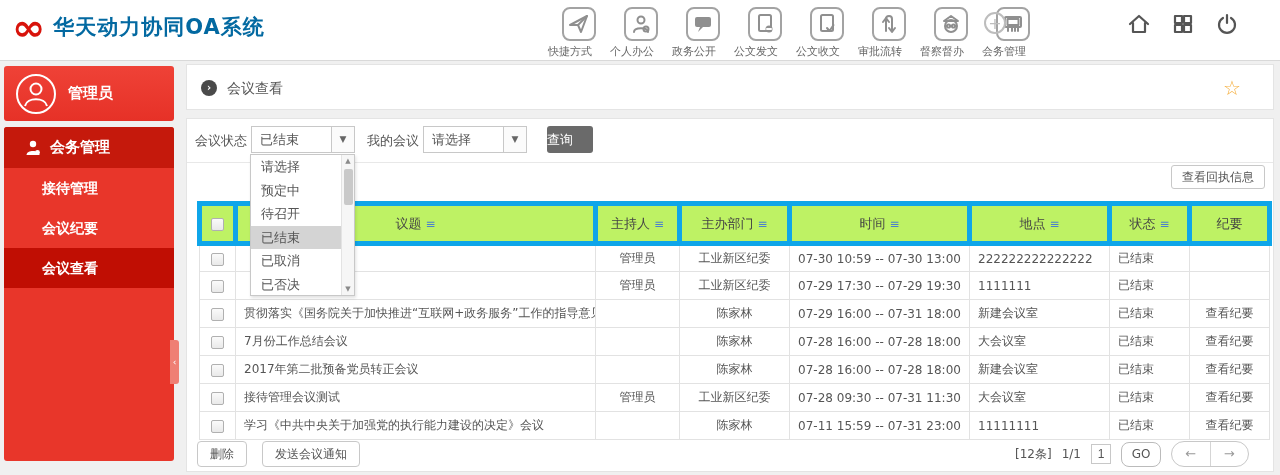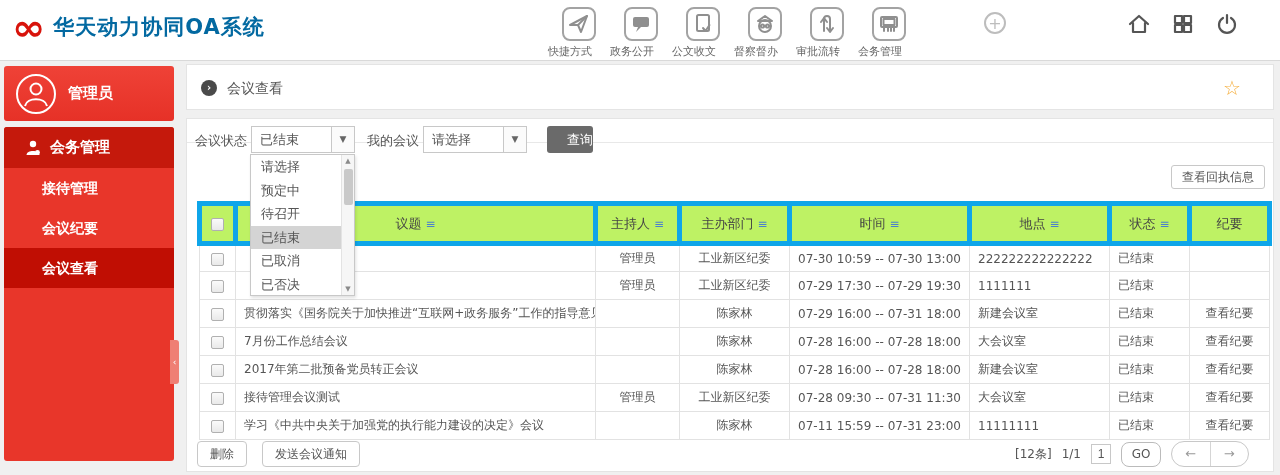--- a/index.html
+++ b/index.html
@@ -31,26 +31,26 @@
   .side-item.active { background:#c00e03; }
   .collapse-tab { position:absolute; left:170px; top:340px; width:9px; height:44px; background:#ef7f74; border-radius:0 3px 3px 0; color:#fff; font-size:9px; line-height:44px; text-align:center; cursor:pointer; }
 
   
   .title-card { position:absolute; left:186px; top:64px; width:1088px; height:46px; background:#fff; border:1px solid #e4e4e4; }
   .crumb-circle { position:absolute; left:14px; top:15px; width:16px; height:16px; background:#4a4a4a; border-radius:50%; color:#fff; font-size:10px; line-height:16px; text-align:center; font-weight:bold; }
   .page-title { position:absolute; left:40px; top:15px; font-size:14px; color:#555; }
   .fav-star { position:absolute; right:32px; top:11px; font-size:20px; color:#f5b041; cursor:pointer; }
 
   .content-card { position:absolute; left:186px; top:118px; width:1088px; height:354px; background:#fff; border:1px solid #e4e4e4; }
-  .filter-row { position:absolute; left:0; top:0; width:100%; height:24px; border-bottom:1px solid #e8e8e8; }
+  .filter-row { position:absolute; left:0; top:0; width:100%; height:44px; border-bottom:1px solid #e8e8e8; }
   .flabel { position:absolute; top:13px; font-size:13px; color:#555; }
   .combo { position:absolute; top:7px; height:27px; display:flex; cursor:pointer; }
   .combo-text { width:80px; border:1px solid #c8c8c8; border-right:none; background:#fff; font-size:13px; color:#555; line-height:25px; padding-left:8px; }
   .combo-btn { width:24px; border:1px solid #c8c8c8; background:#fbfbfb; color:#666; font-size:9px; text-align:center; line-height:25px; }
-  .btn-query { position:absolute; left:360px; top:7px; width:46px; height:27px; background:#6a6a6a; border-radius:3px; color:#fff; font-size:13px; text-align:right; line-height:27px; cursor:pointer; }
+  .btn-query { position:absolute; left:360px; top:7px; width:46px; height:27px; background:#6a6a6a; border-radius:3px; color:#fff; font-size:13px; text-align:left; line-height:27px; cursor:pointer; }
   .receipt-btn { position:absolute; right:8px; top:46px; height:24px; padding:0 10px; border:1px solid #c8c8c8; border-radius:3px; background:#fff; font-size:12px; color:#555; line-height:22px; cursor:pointer; }
 
   table.grid { position:absolute; left:10px; top:82px; width:1070px; border-collapse:collapse; table-layout:fixed; }
   table.grid th { height:40px; background:#bef264; border:5px solid #0ea5e9; font-size:13px; font-weight:normal; color:#444; }
   table.grid td { height:28px; border:1px solid #e2e2e2; font-size:12px; color:#555; padding:0 8px; overflow:hidden; white-space:nowrap; }
   table.grid .sort { color:#4a7fd0; font-size:12px; margin-left:4px; }
   .cb { display:inline-block; width:13px; height:13px; border:1px solid #b0b0b0; border-radius:2px; background:linear-gradient(#fafafa,#e9e9e9); vertical-align:middle; cursor:pointer; }
   td.c-topic { text-align:left; } td.c-host, td.c-dept, td.c-time, td.c-minutes { text-align:center; } td.c-place, td.c-status { text-align:left; }
   td.c-minutes { cursor:pointer; }
 
@@ -90,56 +90,76 @@
           <svg width="22" height="22" viewBox="0 0 22 22">
               <path d="M2 12 L19 3 L13 19 L10 12 Z"></path>
               <path d="M10 12 L19 3"></path>
             </svg>
         </div>
         <div class="nav-label">快捷方式</div>
       </div>
       <div class="nav-item">
         <div class="icon-box">
           <svg width="22" height="22" viewBox="0 0 22 22">
+              <circle cx="11" cy="7" r="3.5"></circle>
+              <path d="M4 19 c0-5 14-5 14 0"></path>
+              <circle cx="16" cy="16" r="2.5"></circle>
+            </svg>
+        </div>
+        <div class="nav-label">个人办公</div>
+      </div>
+      <div class="nav-item">
+        <div class="icon-box">
+          <svg width="22" height="22" viewBox="0 0 22 22">
               <rect x="3" y="4" width="16" height="10" rx="2" fill="#8f8f8f" stroke="none"></rect>
               <path d="M8 14 l-2 5 l5-5" fill="#8f8f8f" stroke="none"></path>
             </svg>
         </div>
         <div class="nav-label">政务公开</div>
       </div>
       <div class="nav-item">
         <div class="icon-box">
           <svg width="22" height="22" viewBox="0 0 22 22">
               <rect x="5" y="2" width="12" height="16" rx="1.5"></rect>
+              <circle cx="15" cy="16" r="3.5" fill="#8f8f8f" stroke="none"></circle>
+              <path d="M13 16 h4" stroke="#fff"></path>
+            </svg>
+        </div>
+        <div class="nav-label">公文发文</div>
+      </div>
+      <div class="nav-item">
+        <div class="icon-box">
+          <svg width="22" height="22" viewBox="0 0 22 22">
+              <rect x="5" y="2" width="12" height="16" rx="1.5"></rect>
               <path d="M11 15 l2.5 3 l4-6"></path>
             </svg>
         </div>
         <div class="nav-label">公文收文</div>
+      </div>
+      <div class="nav-item">
+        <div class="icon-box">
+          <svg width="22" height="22" viewBox="0 0 22 22">
+              <path d="M8 18 V6 a3 3 0 0 1 6 0 V18"></path>
+              <path d="M5 9 L8 5 L11 9"></path>
+              <path d="M11 15 L14 19 L17 15"></path>
+            </svg>
+        </div>
+        <div class="nav-label">审批流转</div>
       </div>
       <div class="nav-item">
         <div class="icon-box">
           <svg width="22" height="22" viewBox="0 0 22 22">
               <path d="M4 8 L11 3 L18 8 Z"></path>
               <circle cx="11" cy="13" r="6"></circle>
               <circle cx="8.5" cy="13" r="1.6"></circle>
               <circle cx="13.5" cy="13" r="1.6"></circle>
               <path d="M10 13 h2"></path>
             </svg>
         </div>
         <div class="nav-label">督察督办</div>
-      </div>
-      <div class="nav-item">
-        <div class="icon-box">
-          <svg width="22" height="22" viewBox="0 0 22 22">
-              <path d="M8 18 V6 a3 3 0 0 1 6 0 V18"></path>
-              <path d="M5 9 L8 5 L11 9"></path>
-              <path d="M11 15 L14 19 L17 15"></path>
-            </svg>
-        </div>
-        <div class="nav-label">审批流转</div>
       </div>
       <div class="nav-item">
         <div class="icon-box">
           <svg width="22" height="22" viewBox="0 0 22 22">
               <rect x="3" y="4" width="16" height="10" rx="1"></rect>
               <rect x="5.5" y="6" width="11" height="6"></rect>
               <path d="M6 14 v4 M10 14 v4 M13 14 v4 M16 14 v4"></path>
             </svg>
         </div>
         <div class="nav-label">会务管理</div>

